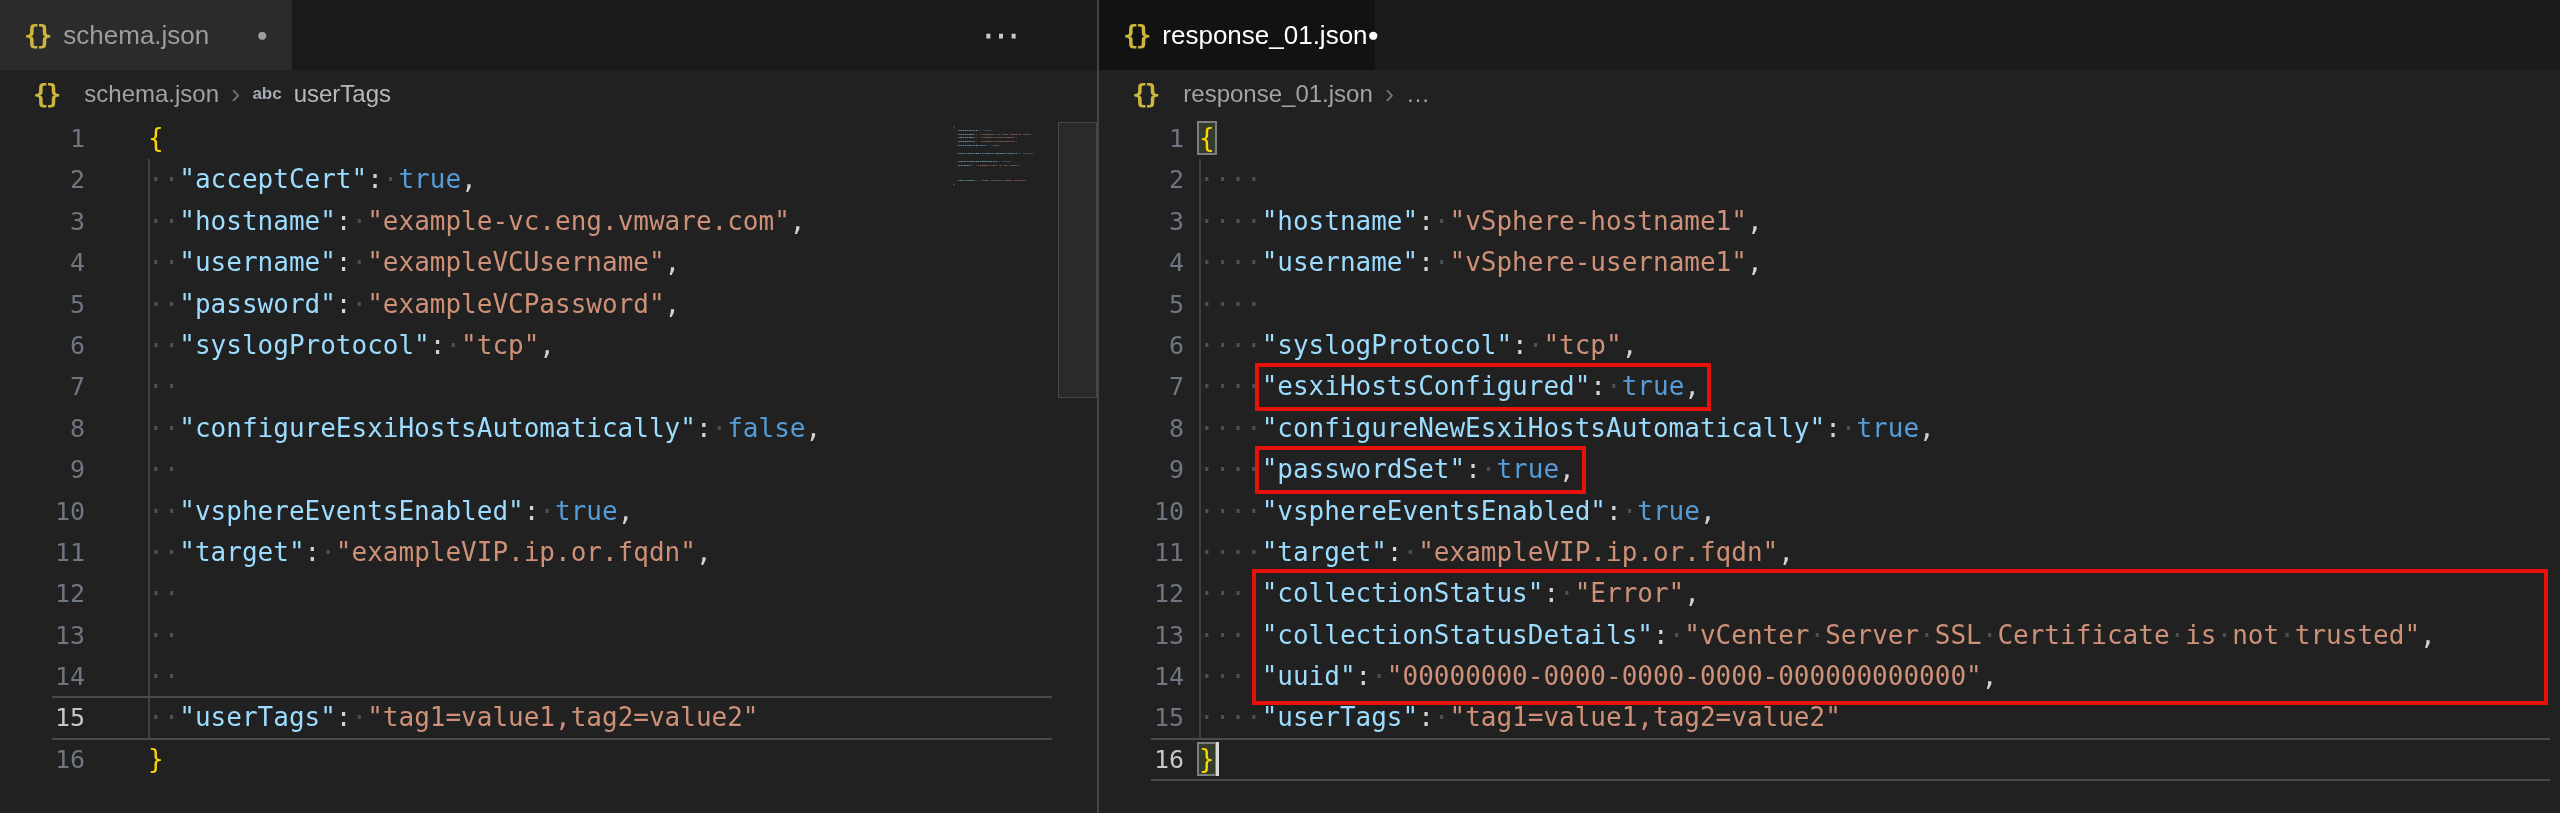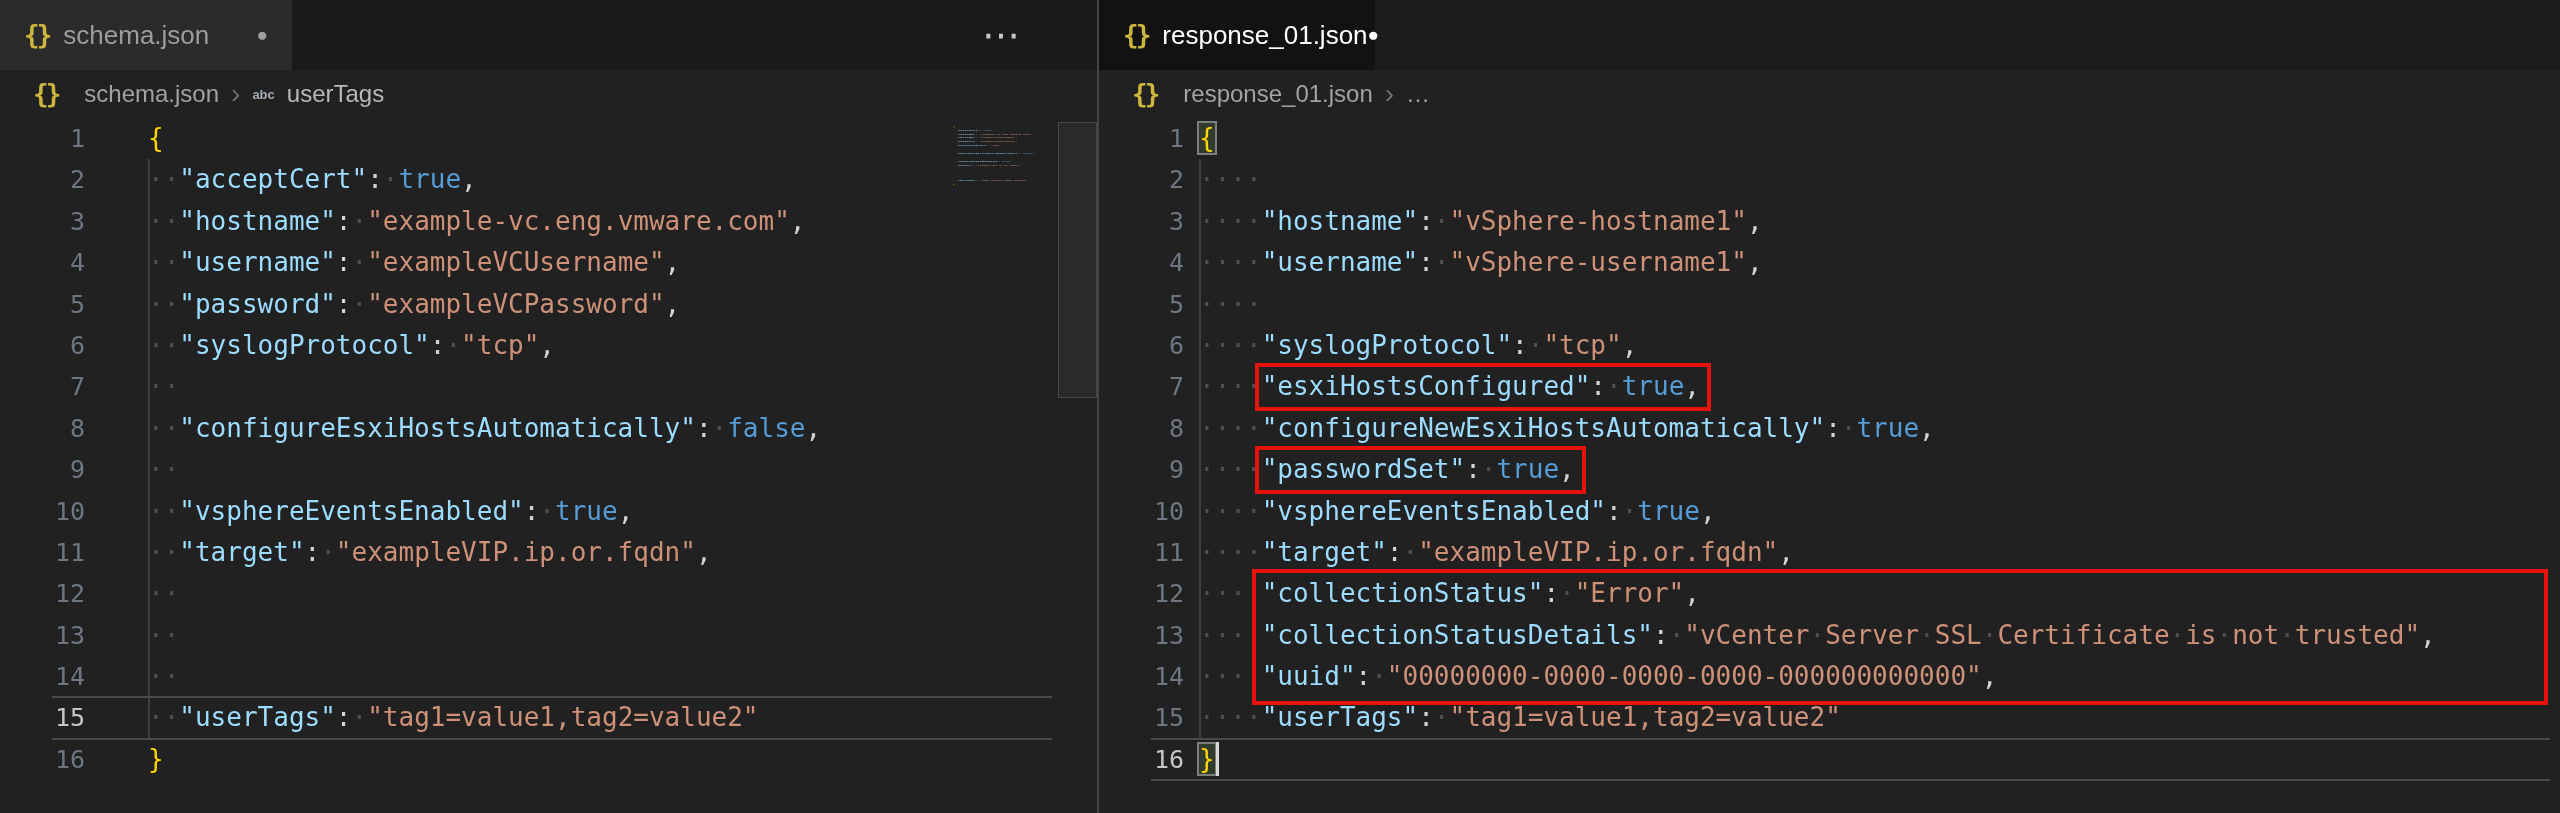--- a/index.html
+++ b/index.html
@@ -23,21 +23,21 @@
   .tab-label{white-space:nowrap;}
   .mod-dot{margin-left:auto;font-size:19px;}
   .pane-left  .mod-dot{color:#9d9da0;}
   .pane-right .mod-dot{color:#ffffff;}
   .more-actions{position:absolute;left:972px;top:6px;color:#c8c8c8;font-size:38px;line-height:58px;padding:0 10px;cursor:pointer;}
 
   
   .breadcrumbs{position:absolute;top:70px;left:0;right:0;height:48px;display:flex;align-items:center;
     padding-left:33px;font-size:24px;color:#a2a2a6;gap:12px;background:#212122;}
   .crumb-sep{color:#6f6f73;font-size:28px;line-height:24px;}
-  .abc-icon{font-size:13px;font-weight:700;color:#a3abb3;}
+  .abc-icon{font-size:17px;font-weight:700;color:#a3abb3;}
   .crumb-symbol{color:#b9b9bd;text-align:right;}
 
   
   .code-area{position:absolute;top:118px;left:0;right:0;bottom:0;
     font-family:"DejaVu Sans Mono",monospace;font-size:26px;}
   .line{height:41.4px;line-height:41.4px;display:flex;position:relative;white-space:pre;}
   .lnum{width:85px;flex:none;text-align:right;color:#6e7681;font-size:25px;}
   .line.current .lnum{color:#c6c6c6;}
   .ltext{position:relative;}
   .pane-left  .ltext{margin-left:63px;}

